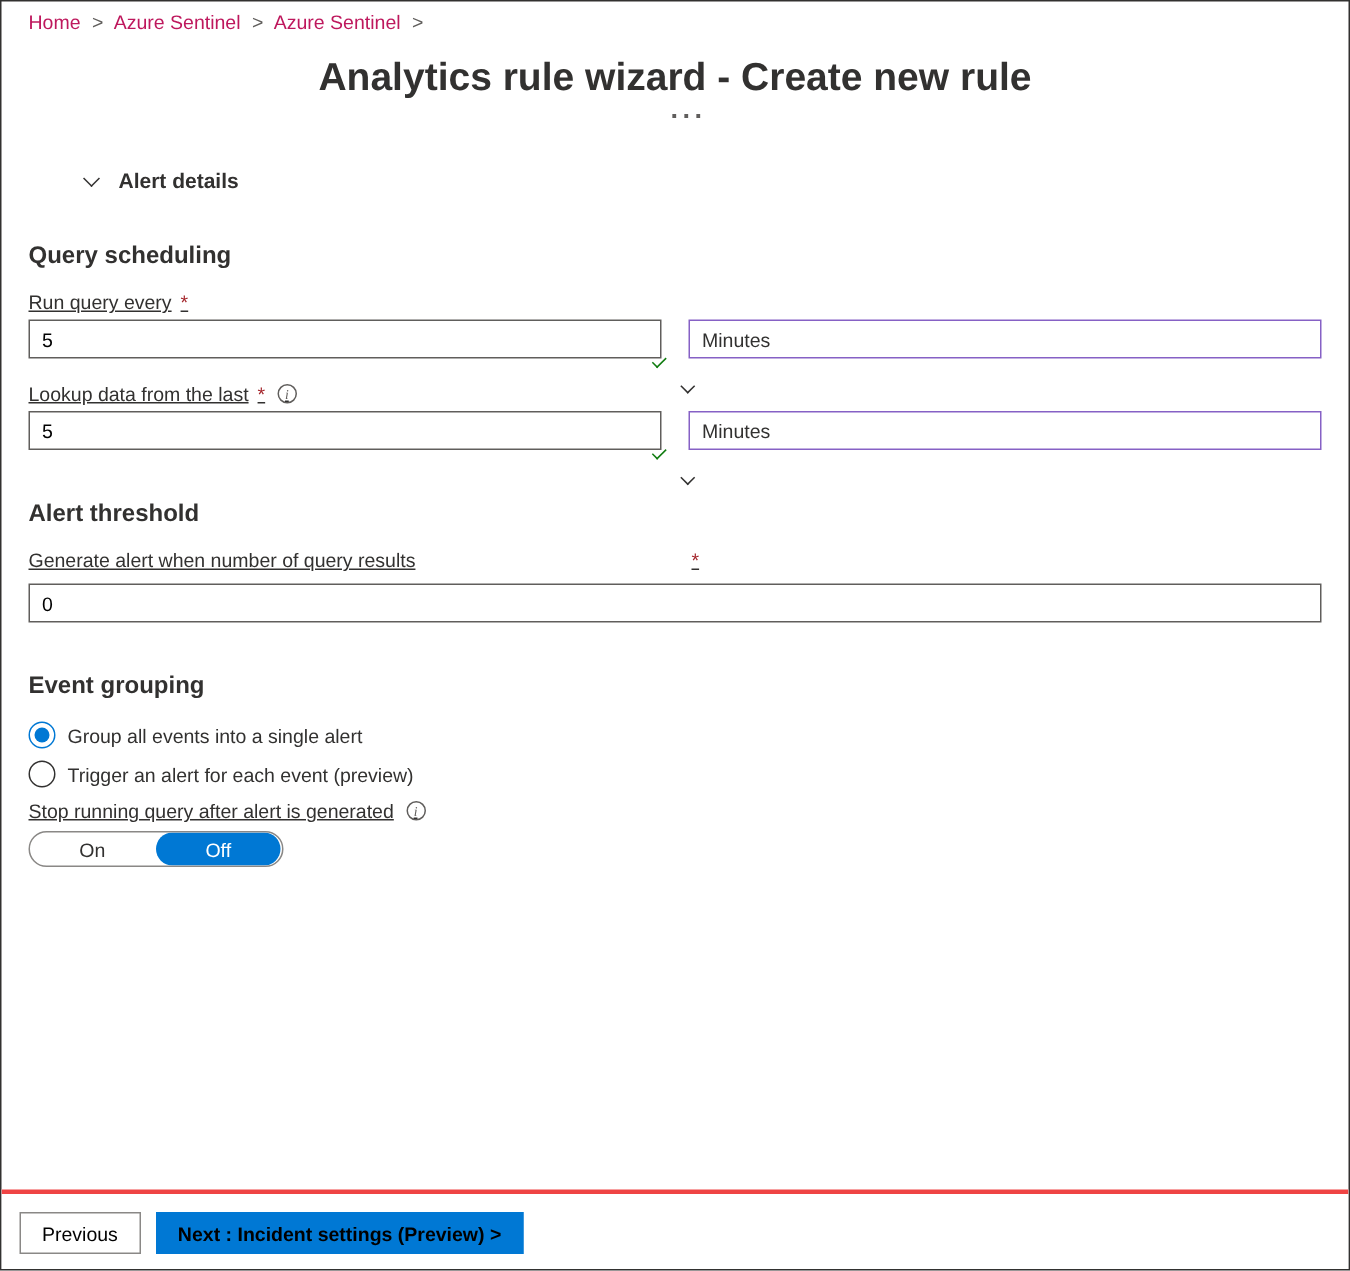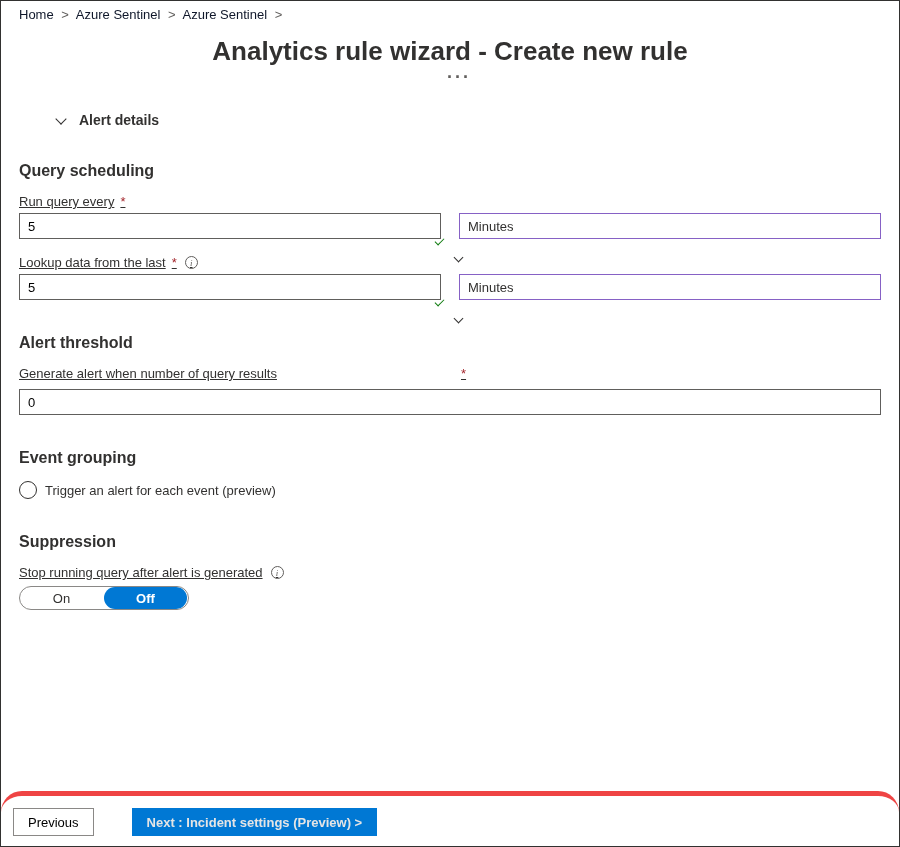--- a/index.html
+++ b/index.html
@@ -13,21 +13,21 @@
     border: 1px solid #323130;
     position: relative;
   }
   .content {
     padding: 6px 18px 0 18px;
   }
   .breadcrumb {
     font-size: 13px;
     padding: 0 0 4px 0;
   }
-  .breadcrumb a { color: #0f172a; text-decoration: none; }
+  .breadcrumb a { color: #be185d; text-decoration: none; }
   .breadcrumb .sep { color: #605e5c; margin: 0 4px; }
   h1.page-title {
     font-size: 26px;
     font-weight: 600;
     margin: 10px 0 6px 0;
     display: flex;
     align-items: center;
     flex-direction: column;
   }
   .ellipsis { font-size: 18px; color: #605e5c; margin-left: 18px; letter-spacing: 2px; cursor: pointer; }
@@ -172,48 +172,46 @@
     font-size: 13px;
     height: 100%;
     display: flex;
     align-items: center;
     justify-content: center;
   }
   .toggle .opt.active {
     background: #0078d4;
     color: #fff;
     border-radius: 12px;
-    font-weight: 700;
+    font-weight: 400;
     margin: 1px;
   }
   .footer-bar {
     position: absolute;
     left: 0; right: 0; bottom: 0;
-    border-top: 5px solid #ef4444;
+    border-top: 3px solid #ef4444;
     padding: 12px 12px 10px 12px;
     display: flex;
     gap: 10px;
     background: #fff;
-    border-radius: 21px;
   }
   .btn {
     height: 28px;
     padding: 0 14px;
     font-size: 13px;
     border: 1px solid #8a8886;
     background: #fff;
     cursor: pointer;
     font-family: inherit;
   }
   .btn-primary {
     background: #0078d4;
-    color: #e5e5e5;
+    color: #000000;
     border-color: #0078d4;
     font-weight: 600;
-    margin-left: 28px;
   }
 </style>
 </head>
 <body>
 
 <div class="content">
 
   <div class="breadcrumb">
     <a href="#">Home</a>
     <span class="sep">&gt;</span>
@@ -282,26 +280,29 @@
   </div>
   <div class="row">
     <div class="col input-wrap">
       <input class="text-input" value="0" style="">
     </div>
   </div>
 
   <h2 class="section">Event grouping</h2>
   <div class="radio-group">
     <div class="radio-item">
+      <span class="radio selected"></span>
+      <span>Group all events into a single alert</span>
+    </div>
+    <div class="radio-item">
       <span class="radio"></span>
       <span>Trigger an alert for each event (preview)</span>
     </div>
   </div>
 
-  <h2 class="section">Suppression</h2>
   <div class="field-label">
     <span>Stop running query after alert is generated</span>
     <span class="info-icon">i</span>
   </div>
   <div class="toggle">
     <div class="opt">On</div>
     <div class="opt active">Off</div>
   </div>
 
 </div>

